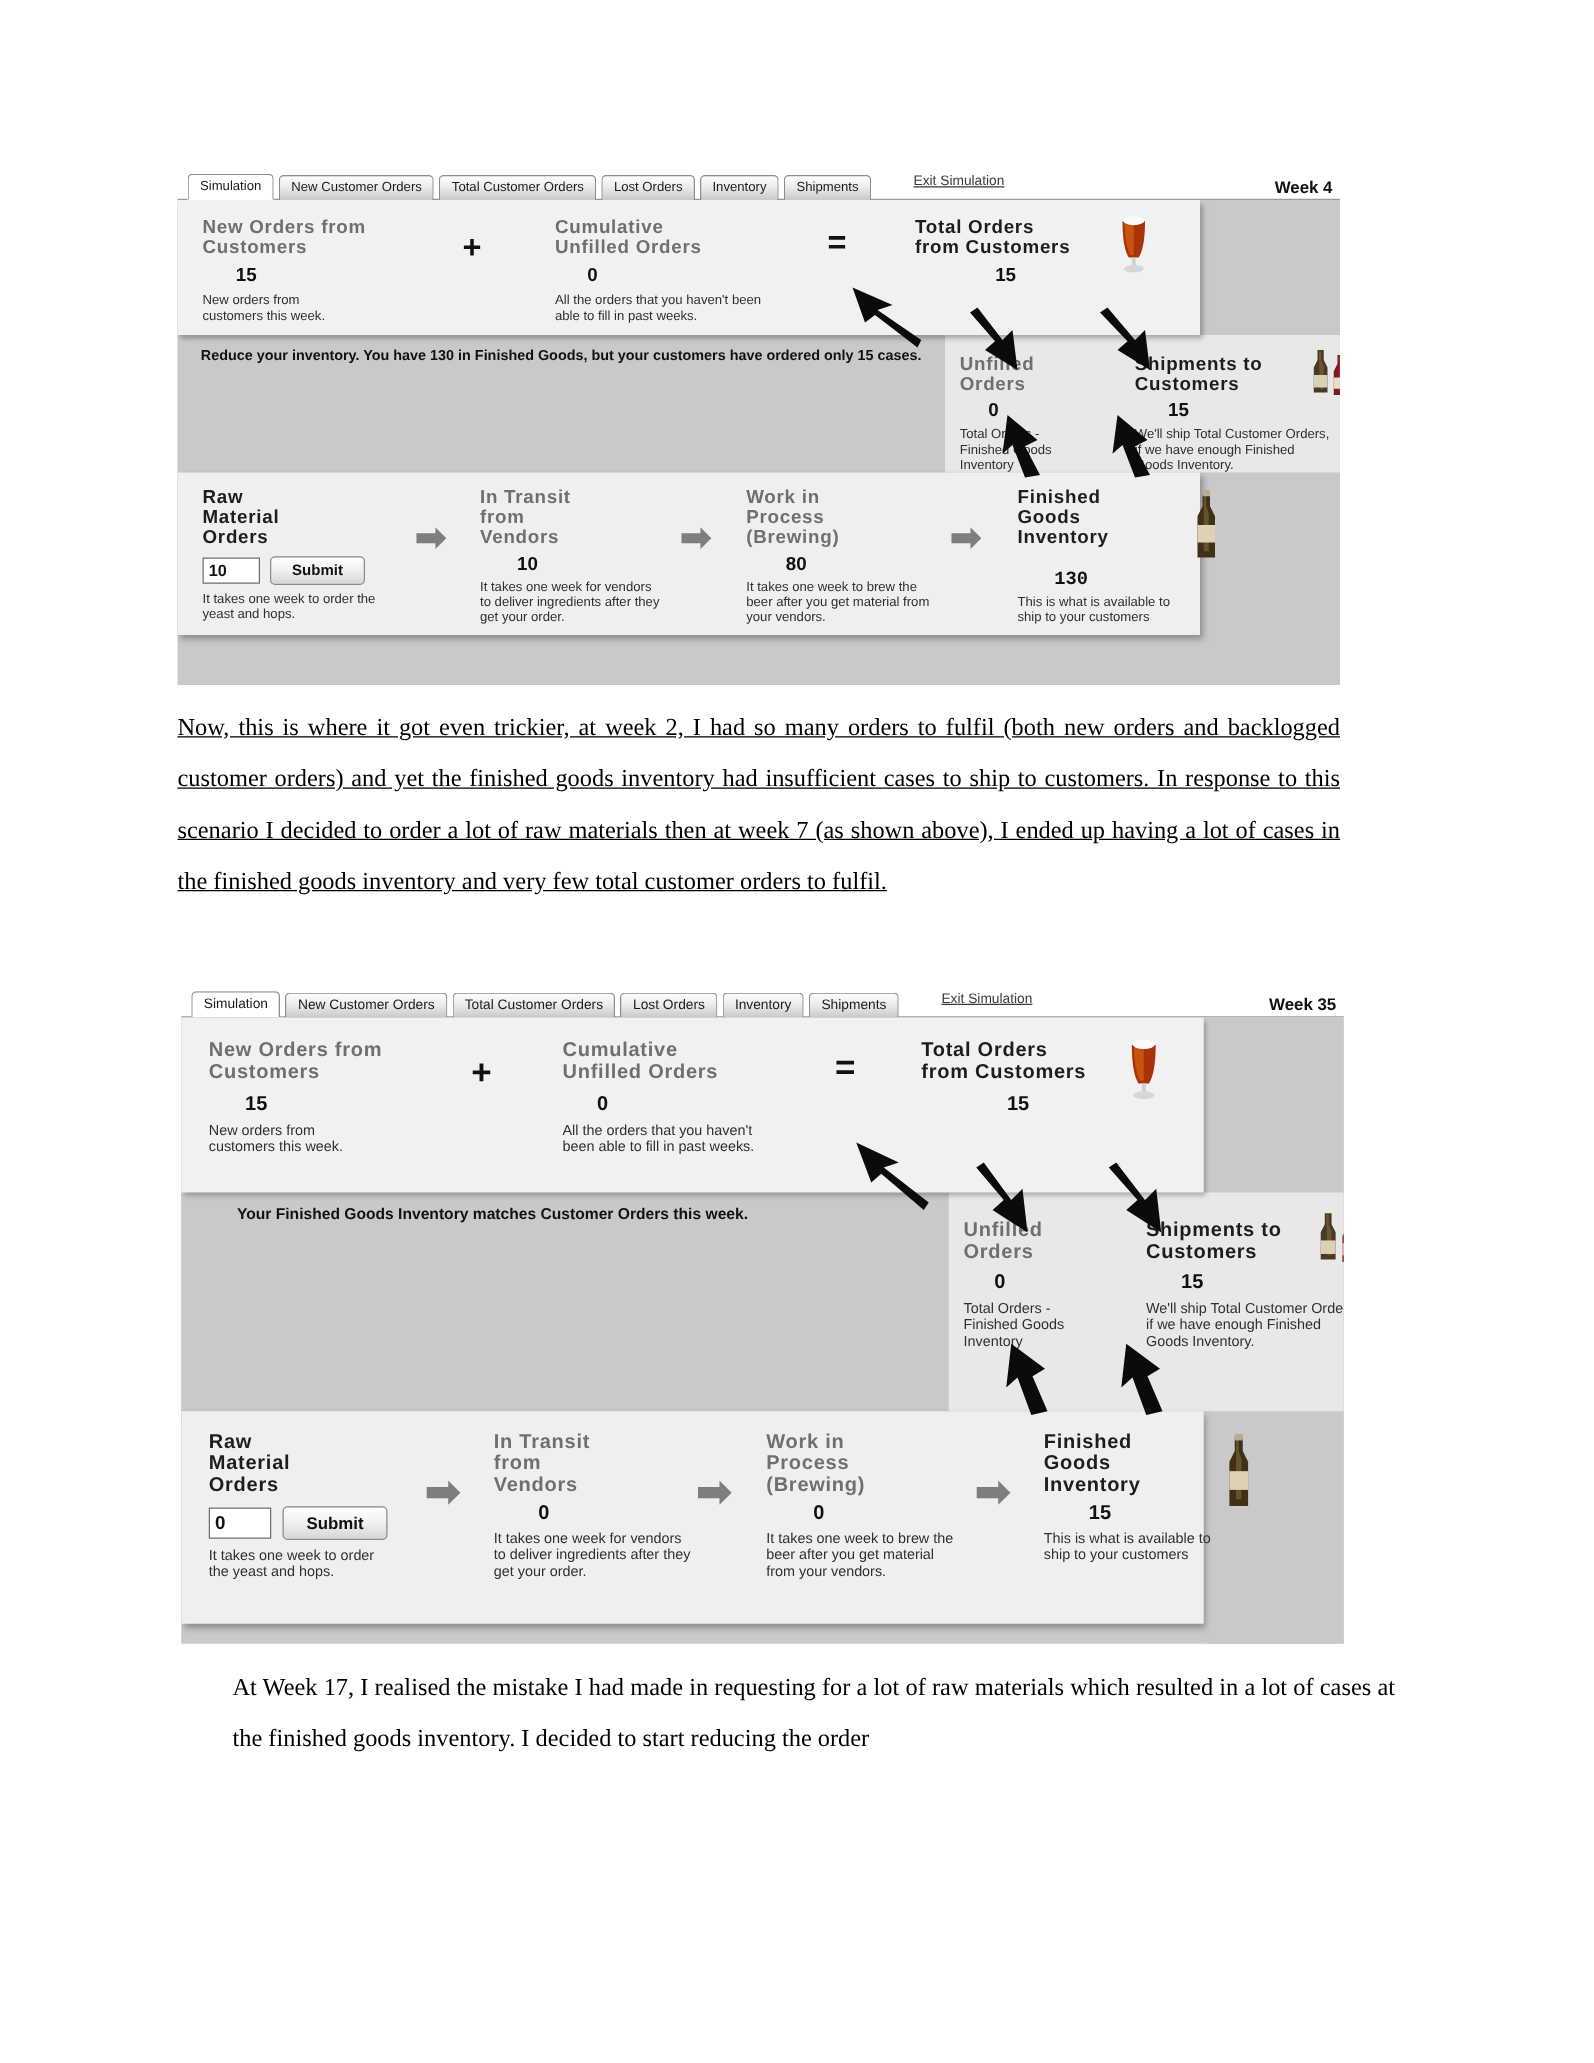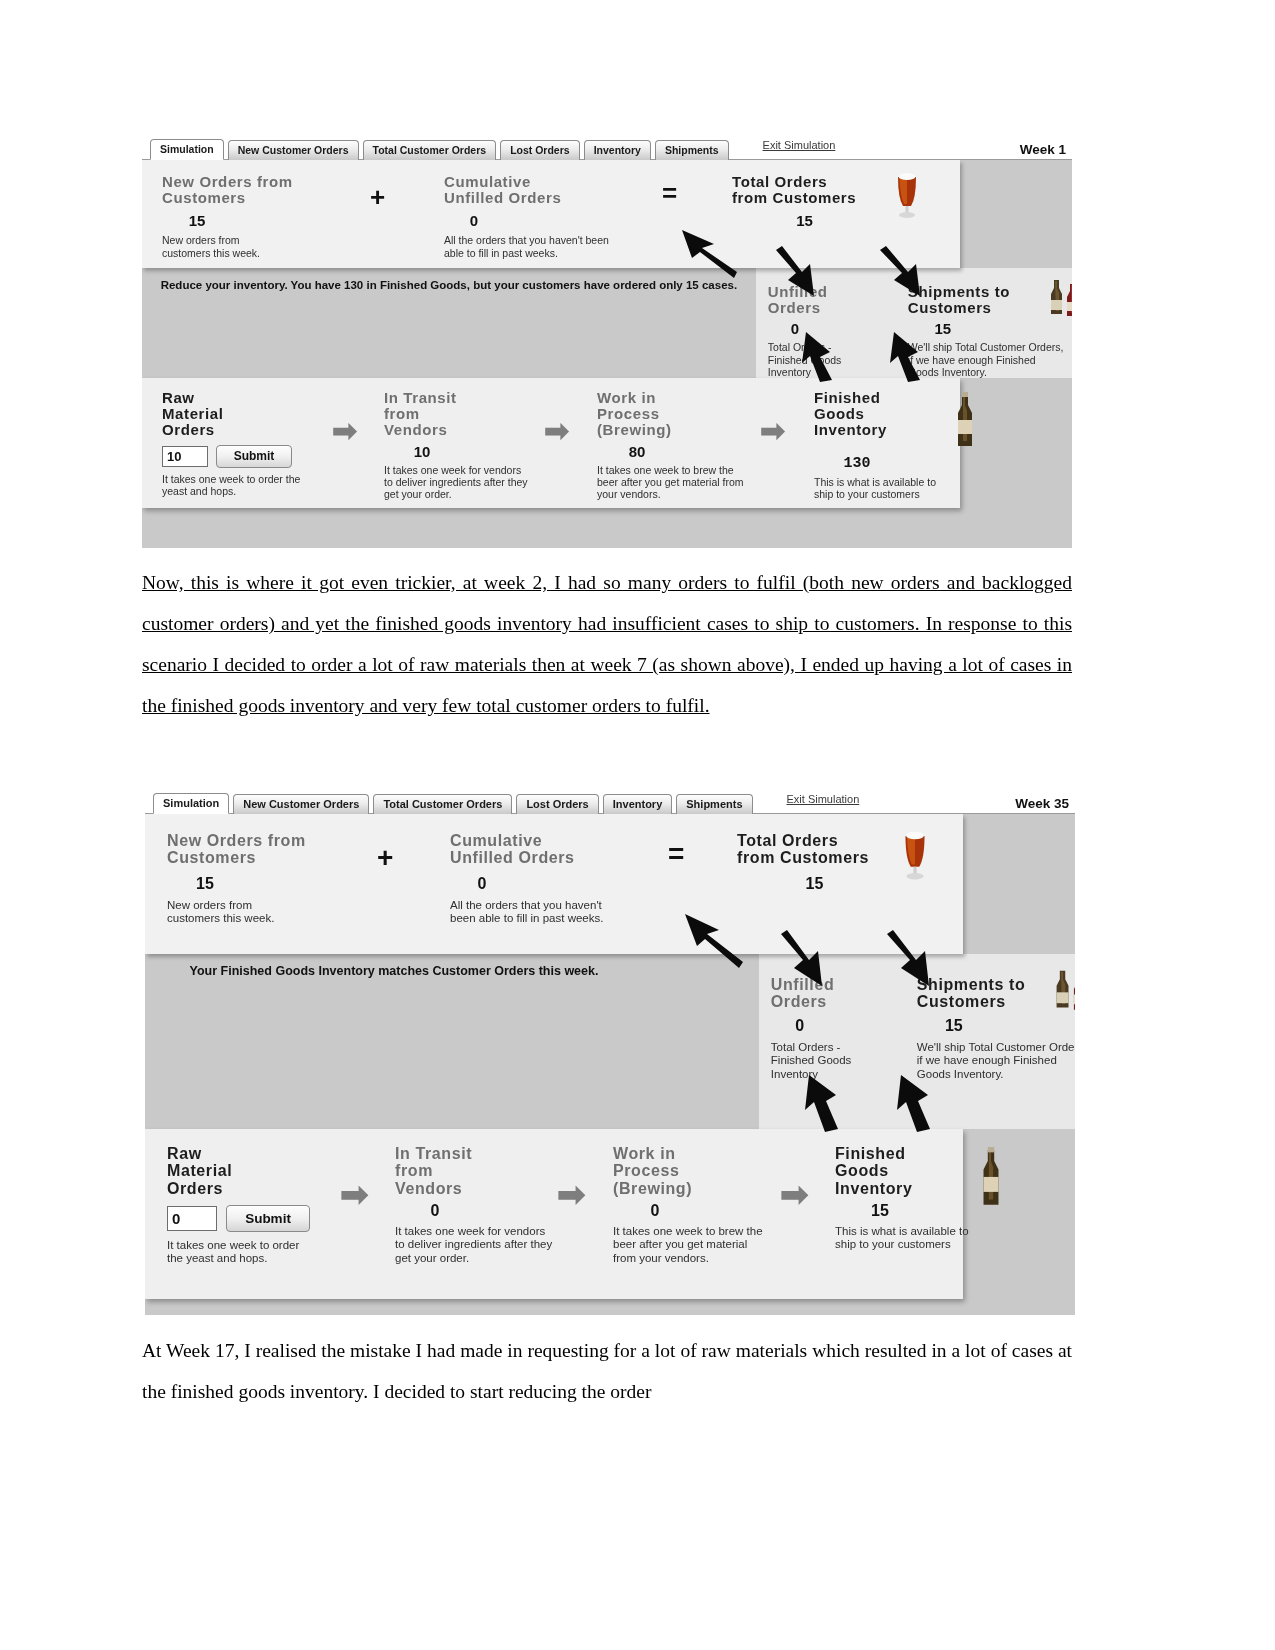--- a/index.html
+++ b/index.html
@@ -47,21 +47,21 @@
     border-bottom: 1px solid #9a9a9a;
     display: flex;
     align-items: flex-end;
     padding-left: 8px;
     box-sizing: border-box;
     background: #fff;
   }
   .sim-shot.two .tabbar { height: 24px; }
   .tab {
     font-size: 10.5px;
-    font-weight: bold;
+    font-weight: normal;
     color: #1a1a1a;
     padding: 3px 9px 3px 9px;
     margin-right: 4px;
     border: 1px solid #8c8c8c;
     border-bottom: none;
     border-radius: 4px 4px 0 0;
     background: linear-gradient(to bottom, #fdfdfd 0%, #ececec 45%, #c9c9c9 100%);
     line-height: 13px;
     white-space: nowrap;
     position: relative;
@@ -251,38 +251,38 @@
     position: absolute;
     left: 142px;
     width: 930px;
     font-family: "Liberation Serif", serif;
     font-size: 19.5px;
     color: #000;
     text-align: justify;
     line-height: 41px;
   }
   .para.p1 { top: 562px; text-decoration: underline; }
-  .para.p2 { top: 1330px; }
+  .para.p2 { top: 1330px; margin-left: 44px; }
 </style>
 </head>
 <body>
 
 <div class="page">
 
   <div class="sim-shot one">
 
     <div class="tabbar">
       <div class="tab active">Simulation</div>
       <div class="tab">New Customer Orders</div>
       <div class="tab">Total Customer Orders</div>
       <div class="tab">Lost Orders</div>
       <div class="tab">Inventory</div>
       <div class="tab">Shipments</div>
       <div class="exit-link">Exit Simulation</div>
-      <div class="week-label">Week 1</div>
+      <div class="week-label">Week 4</div>
     </div>
 
     <div class="sim-body">
       <div class="filler-col"></div>
 
       <div class="row-top">
         <div class="blk" style="left:20px; top:14px; width:200px;">
           <div class="blk-title">New Orders from</div>
           <div class="blk-title">Customers</div>
           <div class="blk-val" style="width:70px; margin-top:6px;">15</div>

